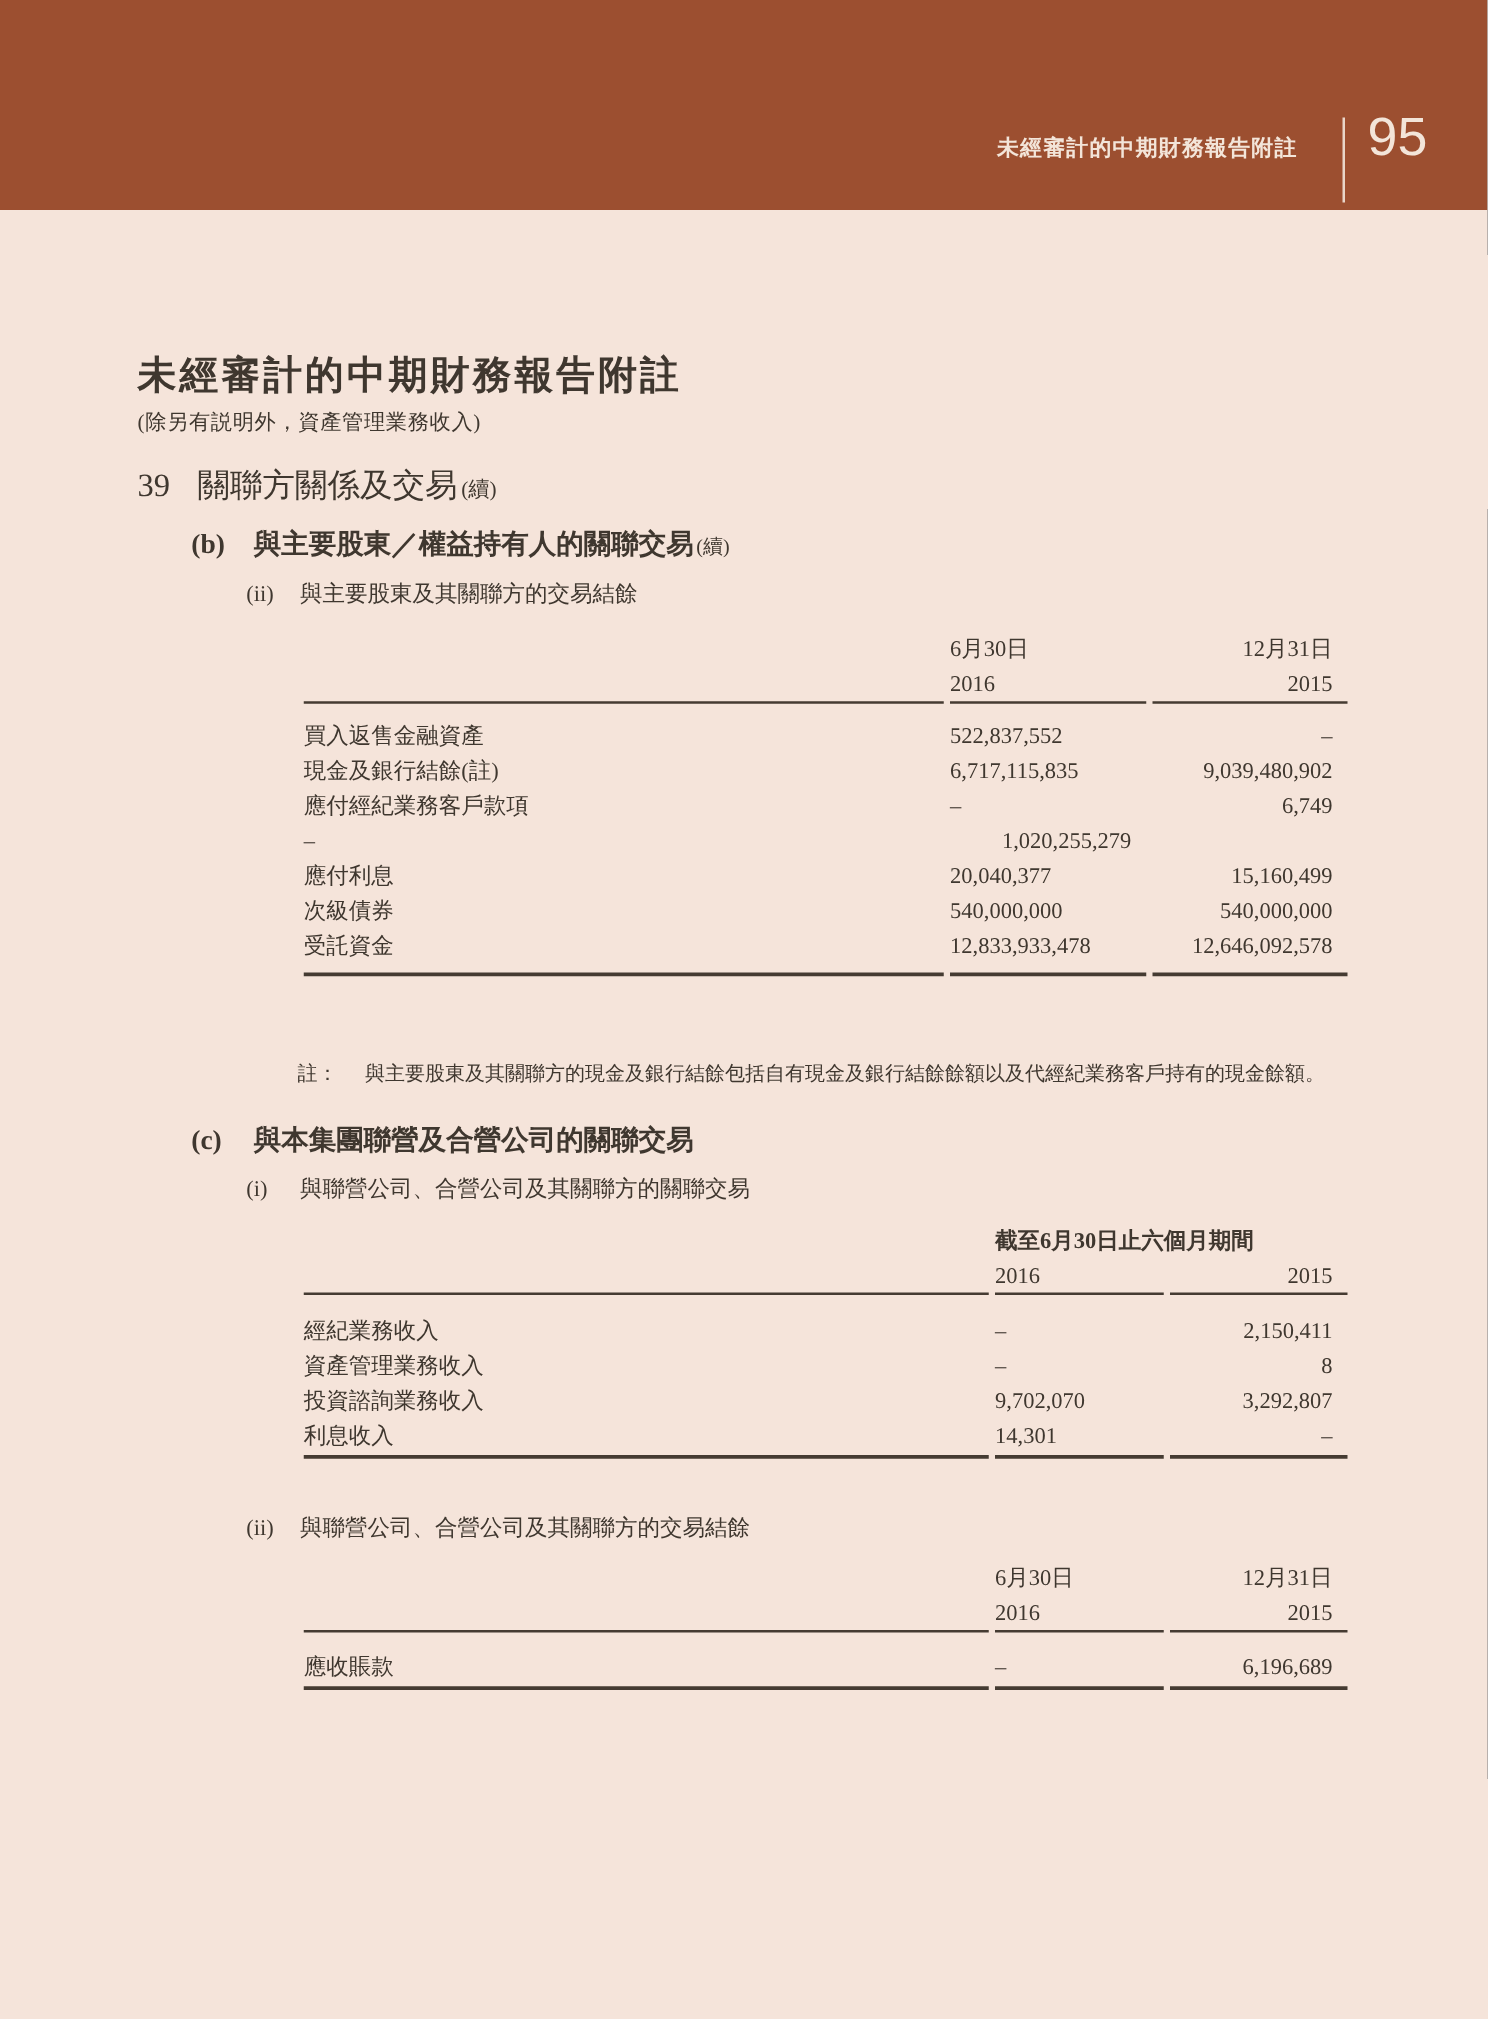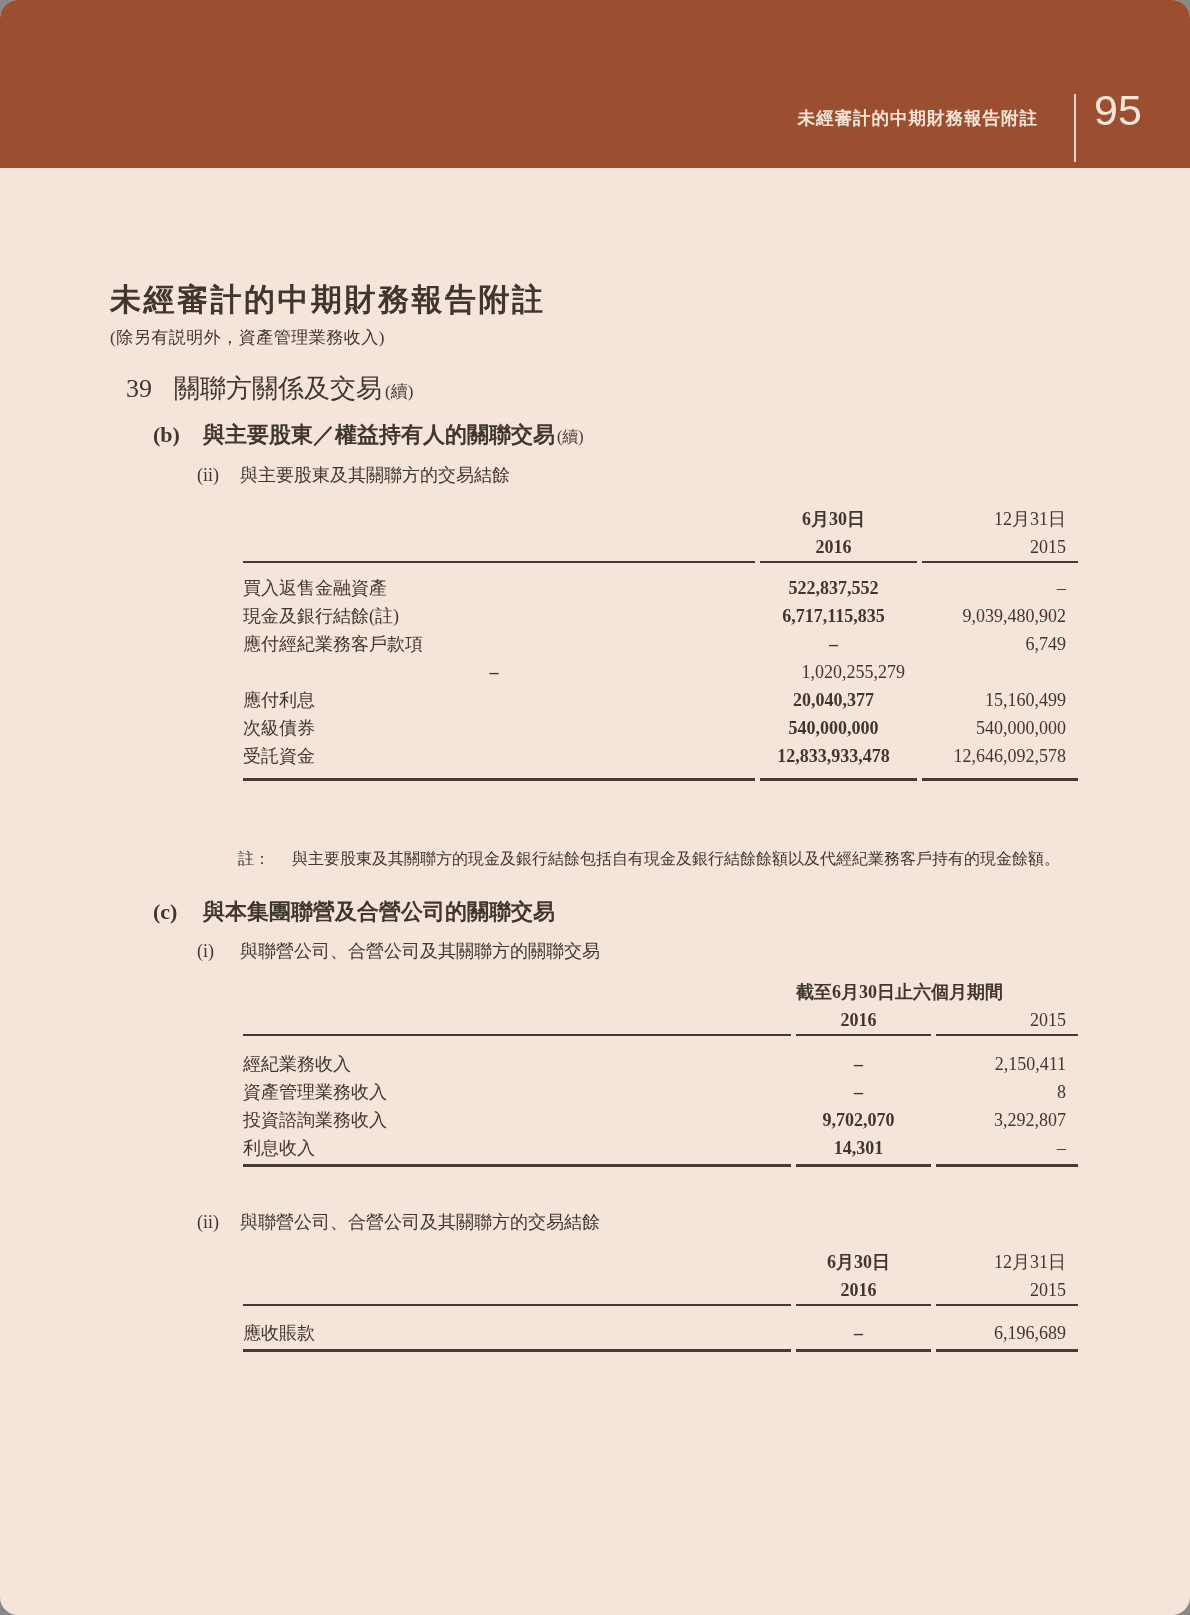--- a/index.html
+++ b/index.html
@@ -12,63 +12,62 @@
   *{margin:0;padding:0;box-sizing:border-box;}
   html,body{background:#888;}
   .page{
     position:relative;
     width:1190px;height:1615px;
     background:var(--bg);
     color:var(--ink);
     font-family:"Liberation Serif","DejaVu Serif",serif;
     overflow:hidden;
     margin:0 auto;
-    border-radius:18px;
   }
   
   .banner{position:absolute;left:0;top:0;width:1190px;height:168px;background:var(--banner);}
   .banner-title{
     position:absolute;right:152px;top:106px;
     font-size:17.5px;font-weight:bold;letter-spacing:1px;
     color:var(--cream);
     font-family:"Liberation Sans","DejaVu Sans",sans-serif;
   }
   .banner-divider{position:absolute;left:1074px;top:94px;width:2px;height:68px;background:#E9D6C9;}
   .banner-pagenum{
     position:absolute;left:1094px;top:86px;
     font-size:43px;font-weight:400;color:var(--cream);
     font-family:"Liberation Sans","DejaVu Sans",sans-serif;
   }
   
   .abs{position:absolute;}
   .doc-title{left:110px;top:279px;font-size:31px;font-weight:bold;letter-spacing:2.5px;}
   .doc-subtitle{left:110px;top:326px;font-size:17px;letter-spacing:0.5px;}
   .sec39{left:110px;top:371px;font-size:26px;}
-  .sec39 .sec-num{display:inline-block;width:48px;margin-left:16px;}
+  .sec39 .sec-num{display:inline-block;width:48px;}
   .sec39 .sec-cont{font-size:17px;margin-left:3px;}
   .sub-head{font-size:22px;font-weight:bold;}
   .sub-head .sub-label{display:inline-block;width:50px;font-weight:bold;}
   .sub-head .sub-cont{font-size:16px;font-weight:normal;margin-left:2px;}
   .sub-b{left:153px;top:420px;}
   .sub-c{left:153px;top:897px;}
   .ital-head{font-size:18px;}
   .ital-head .ital-label{display:inline-block;width:43px;}
   .sub-b-ii{left:197px;top:463px;}
   .sub-c-i{left:197px;top:939px;}
   .sub-c-ii{left:197px;top:1210px;}
   
   .note-line{left:238px;top:849px;font-size:16px;width:860px;}
   .note-line .note-label{display:inline-block;width:54px;}
   
   .fin-table{position:absolute;left:243px;width:835px;font-size:18px;}
   .t-row{display:grid;column-gap:5px;line-height:28px;}
   .g1{grid-template-columns:512px 157px 156px;}
   .g2{grid-template-columns:548px 135px 142px;}
   .c-label{text-align:left;white-space:nowrap;}
-  .c-v1{text-align:center;padding-right:10px;font-weight:bold;white-space:nowrap;}
+  .c-v1{text-align:left;padding-right:10px;font-weight:normal;white-space:nowrap;}
   .c-v2{text-align:right;padding-right:12px;white-space:nowrap;}
   .hdr .c-v1,.hdr .c-v2{line-height:28px;}
   .span-hdr{grid-column:2/4;padding-right:13px;font-weight:bold;white-space:nowrap;}
   .rule-row{display:grid;column-gap:5px;height:2px;}
   .rule-row div{border-top:2px solid var(--rule);}
   .rule-row.thick{height:3px;}
   .rule-row.thick div{border-top-width:3px;}
   .spacer{width:100%;}
   .tb1{top:505px;}
   .tb2{top:978px;}

